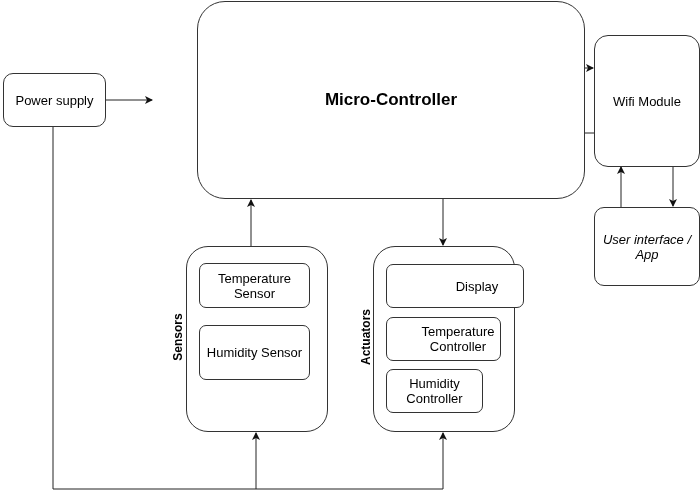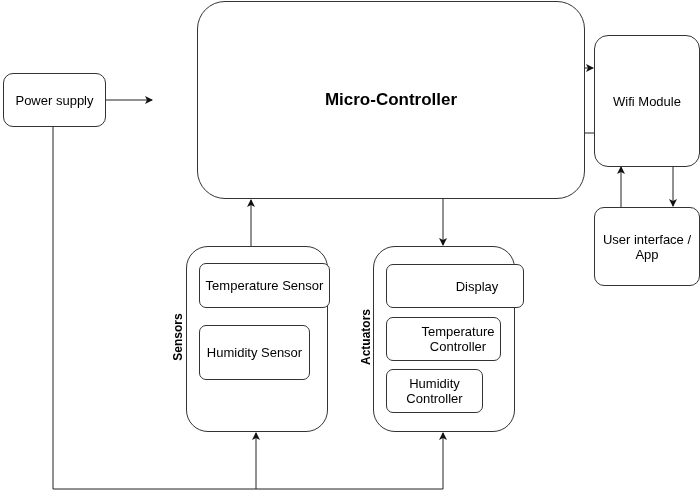--- a/index.html
+++ b/index.html
@@ -8,24 +8,24 @@
   svg { position: absolute; left: 0; top: 0; }
   .box { position: absolute; box-sizing: border-box; border: 1px solid #333;
          background: #fff; display: flex; align-items: center; justify-content: center;
          text-align: center; font-size: 13px; }
   .label-v { position: absolute; font-size: 12px; font-weight: bold;
              transform: rotate(-90deg); transform-origin: center center; white-space: nowrap; }
   #mcu { left: 153px; top: 1px; width: 388px; height: 198px; border-radius: 28px;
          font-size: 17px; font-weight: bold; margin-left: 44px; }
   #power { left: 3px; top: 73px; width: 103px; height: 54px; border-radius: 10px; }
   #wifi { left: 594px; top: 35px; width: 106px; height: 132px; border-radius: 14px; }
-  #ui { left: 594px; top: 207px; width: 106px; height: 79px; border-radius: 10px; }
+  #ui { left: 594px; top: 207px; width: 106px; height: 79px; border-radius: 10px; font-style: italic; }
   #sensors { left: 186px; top: 246px; width: 142px; height: 186px; border-radius: 22px; background: transparent; }
   #actuators { left: 373px; top: 246px; width: 142px; height: 186px; border-radius: 22px; background: transparent; }
-  #s-temp { left: 199px; top: 263px; width: 131px; height: 45px; border-radius: 7px; }
+  #s-temp { left: 199px; top: 263px; width: 111px; height: 45px; border-radius: 7px; }
   #s-hum { left: 199px; top: 325px; width: 111px; height: 55px; border-radius: 7px; }
   #a-disp { left: 386px; top: 264px; width: 138px; height: 44px; border-radius: 7px; padding-left: 44px; }
   #a-temp { left: 386px; top: 317px; width: 115px; height: 44px; border-radius: 7px; padding-left: 29px; }
   #a-hum { left: 386px; top: 369px; width: 97px; height: 44px; border-radius: 7px; }
   #sensors-label { left: 148px; top: 330px; width: 60px; text-align: center; }
   #actuators-label { left: 331px; top: 330px; width: 70px; text-align: center; }
 </style>
 </head>
 <body>
 

